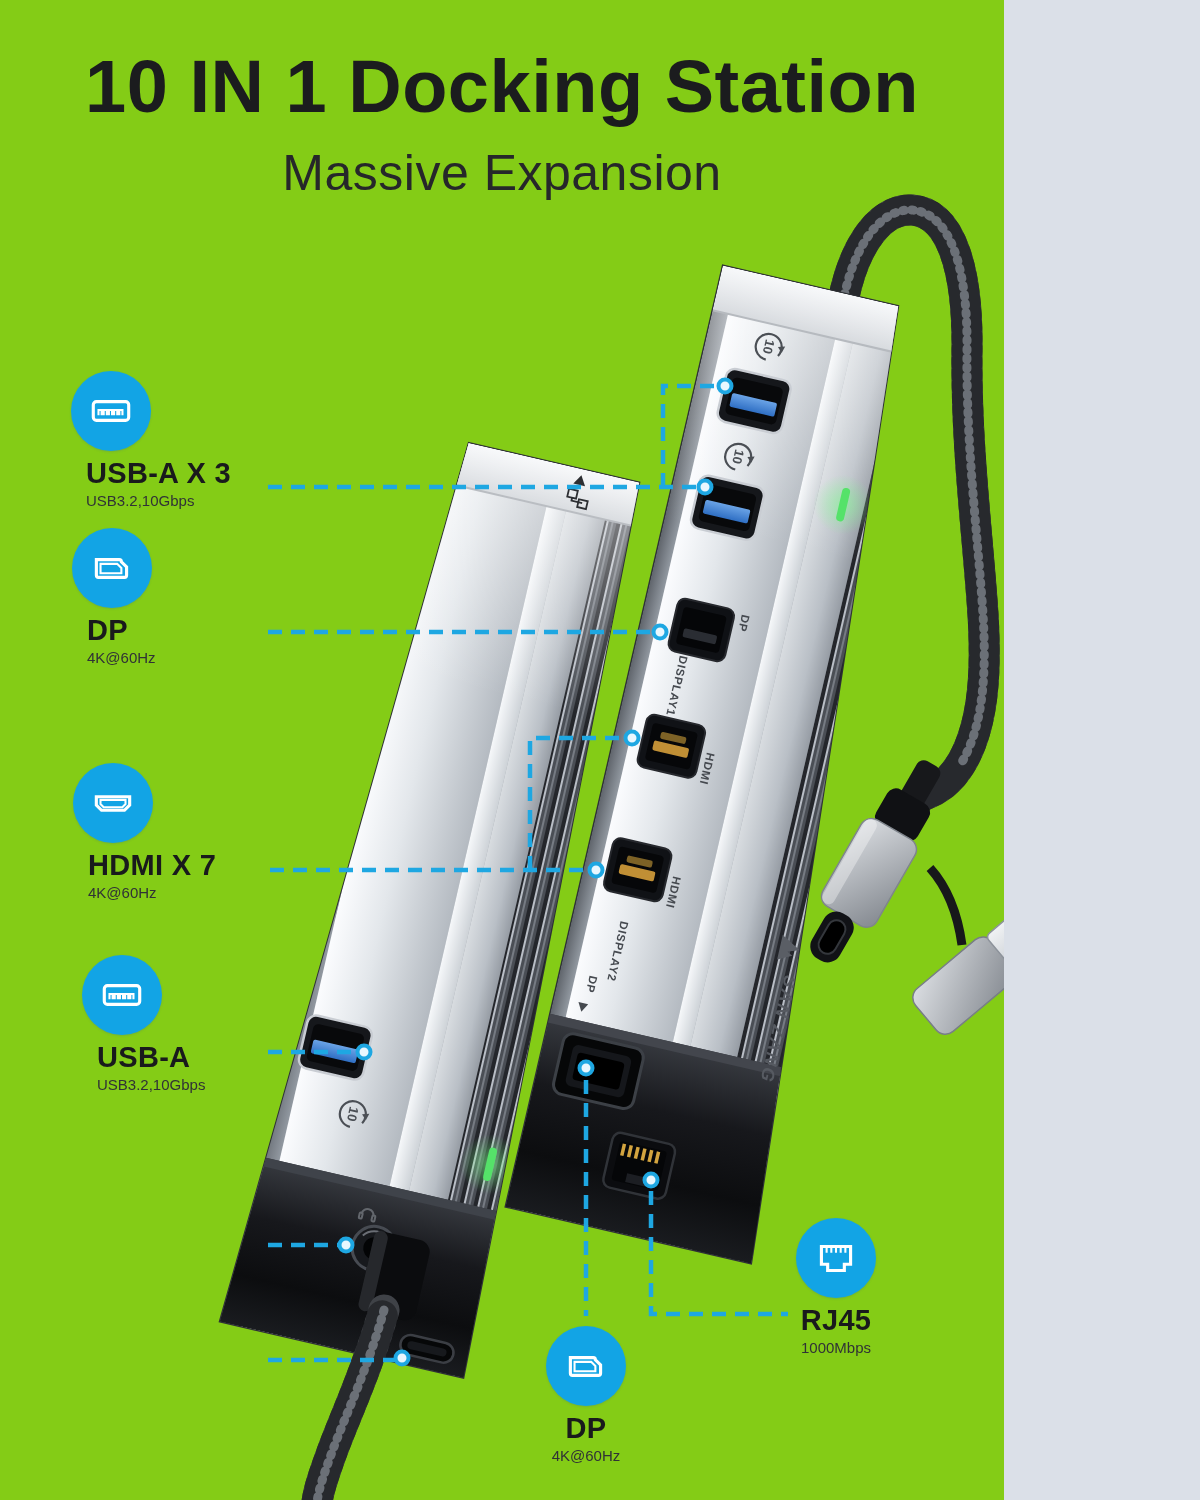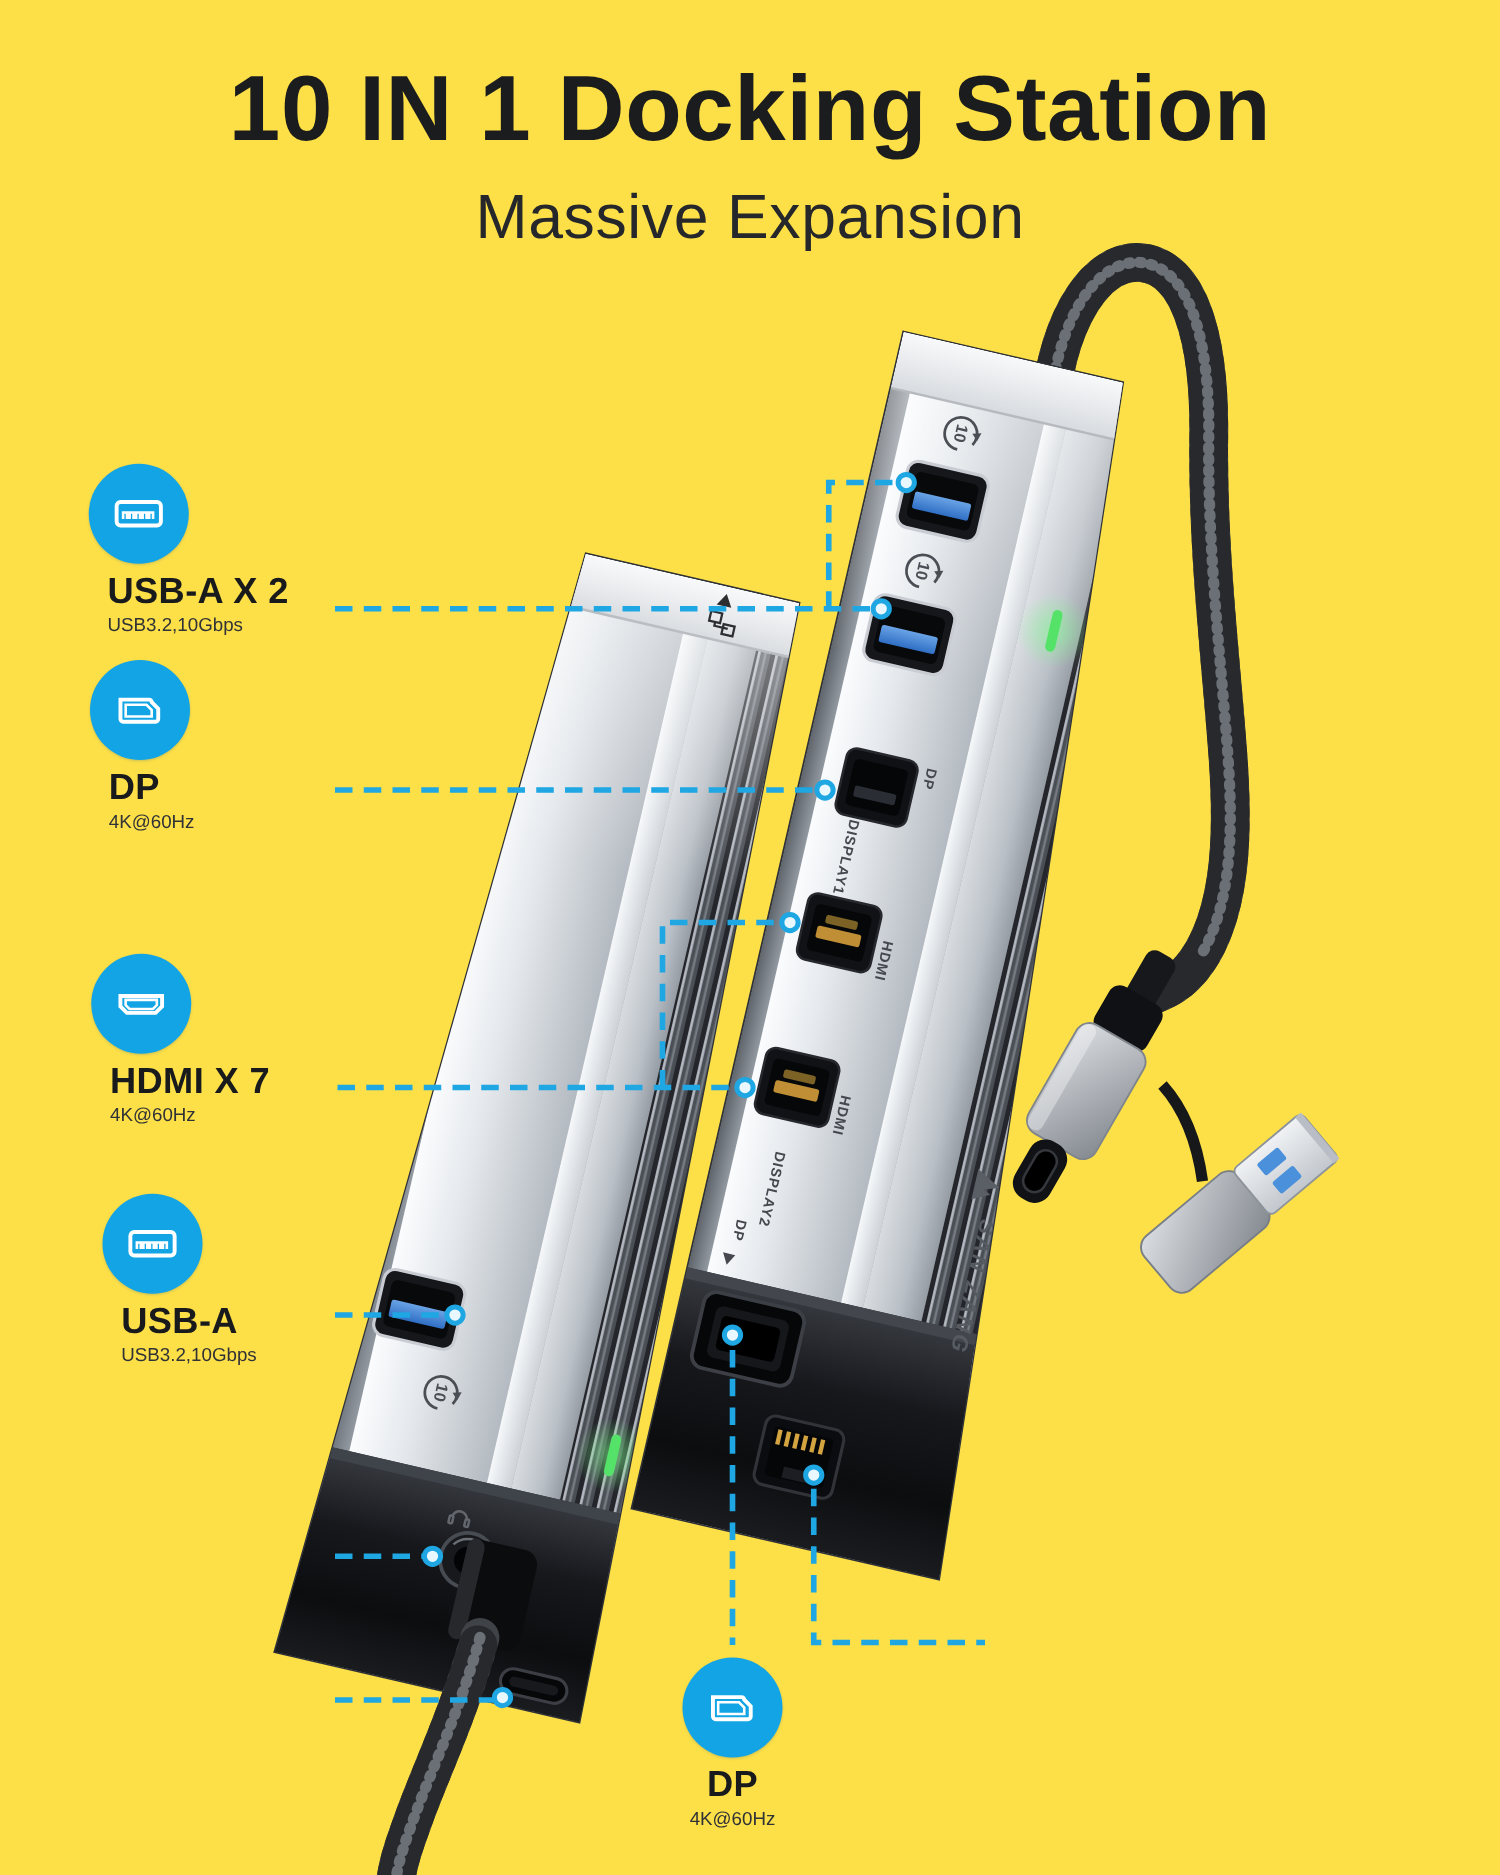--- a/index.html
+++ b/index.html
@@ -1,16 +1,16 @@
 <!DOCTYPE html>
 <html><head>
 <meta charset="utf-8">
 <style>
   html,body{margin:0;padding:0;background:#dbe0e8;}
-  .stage{position:relative;width:1200px;height:1500px;background:#fde047;overflow:hidden;
+  .stage{position:relative;width:1004px;height:1500px;background:#84cc16;overflow:hidden;
          font-family:"Liberation Sans","DejaVu Sans",sans-serif;}
   .hdr{position:absolute;left:0;right:0;text-align:center;}
   .title{top:50px;font-size:74px;font-weight:700;color:#1b1c1e;letter-spacing:.5px;line-height:1;}
   .subtitle{top:148px;font-size:50px;font-weight:400;color:#26272a;letter-spacing:.5px;line-height:1;}
   .scene{position:absolute;left:0;top:0;}
   .callout{position:absolute;}
   .badge{width:80px;height:80px;border-radius:50%;background:#12a4e5;display:flex;align-items:center;justify-content:center;
          box-shadow:0 1px 2px rgba(70,110,140,.25);}
   .badge svg{width:50px;height:50px;display:block;}
   .co-label{font-size:29px;font-weight:700;color:#191a1c;margin-top:7px;letter-spacing:.3px;line-height:1.1;}
@@ -325,21 +325,21 @@
     </g>
   </svg>
 
   <div class="callout left" style="left:71px;top:371px;">
     <div class="badge">
       <svg viewBox="0 0 48 48" fill="none" stroke="#fff">
           <rect x="7" y="15" width="34" height="18" rx="3" stroke-width="3"></rect>
           <path stroke-width="2" d="M12 28 v-5 h3 v5 m2 0 v-5 h3 v5 m2 0 v-5 h3 v5 m2 0 v-5 h3 v5 m2 0 v-5 h3 v5"></path>
         </svg>
     </div>
-    <div class="co-label">USB-A X 2</div>
+    <div class="co-label">USB-A X 3</div>
     <div class="co-sub">USB3.2,10Gbps</div>
   </div>
 
   <div class="callout left" style="left:72px;top:528px;">
     <div class="badge">
       <svg viewBox="0 0 48 48" fill="none" stroke="#fff">
           <path stroke-width="3" d="M9 16 h22 a2 2 0 0 1 2 2 l5 5 v8 a2 2 0 0 1 -2 2 H11 a2 2 0 0 1 -2 -2 Z"></path>
           <path stroke-width="2" d="M13 20 h16 l4 4 v5 H13 Z"></path>
         </svg>
     </div>
@@ -364,20 +364,30 @@
           <rect x="7" y="15" width="34" height="18" rx="3" stroke-width="3"></rect>
           <path stroke-width="2" d="M12 28 v-5 h3 v5 m2 0 v-5 h3 v5 m2 0 v-5 h3 v5 m2 0 v-5 h3 v5 m2 0 v-5 h3 v5"></path>
         </svg>
     </div>
     <div class="co-label">USB-A</div>
     <div class="co-sub">USB3.2,10Gbps</div>
   </div>
 
 
 
+  <div class="callout center" style="left:746px;top:1218px;">
+    <div class="badge">
+      <svg viewBox="0 0 48 48" fill="none" stroke="#fff">
+          <path stroke-width="3" d="M10 13 h28 v17 h-6 v6 H16 v-6 h-6 Z"></path>
+          <path stroke-width="2" d="M15 13 v6 M19.5 13 v6 M24 13 v6 M28.5 13 v6 M33 13 v6"></path>
+        </svg>
+    </div>
+    <div class="co-label">RJ45</div>
+    <div class="co-sub">1000Mbps</div>
+  </div>
 
   <div class="callout center" style="left:496px;top:1326px;">
     <div class="badge">
       <svg viewBox="0 0 48 48" fill="none" stroke="#fff">
           <path stroke-width="3" d="M9 16 h22 a2 2 0 0 1 2 2 l5 5 v8 a2 2 0 0 1 -2 2 H11 a2 2 0 0 1 -2 -2 Z"></path>
           <path stroke-width="2" d="M13 20 h16 l4 4 v5 H13 Z"></path>
         </svg>
     </div>
     <div class="co-label">DP</div>
     <div class="co-sub">4K@60Hz</div>

